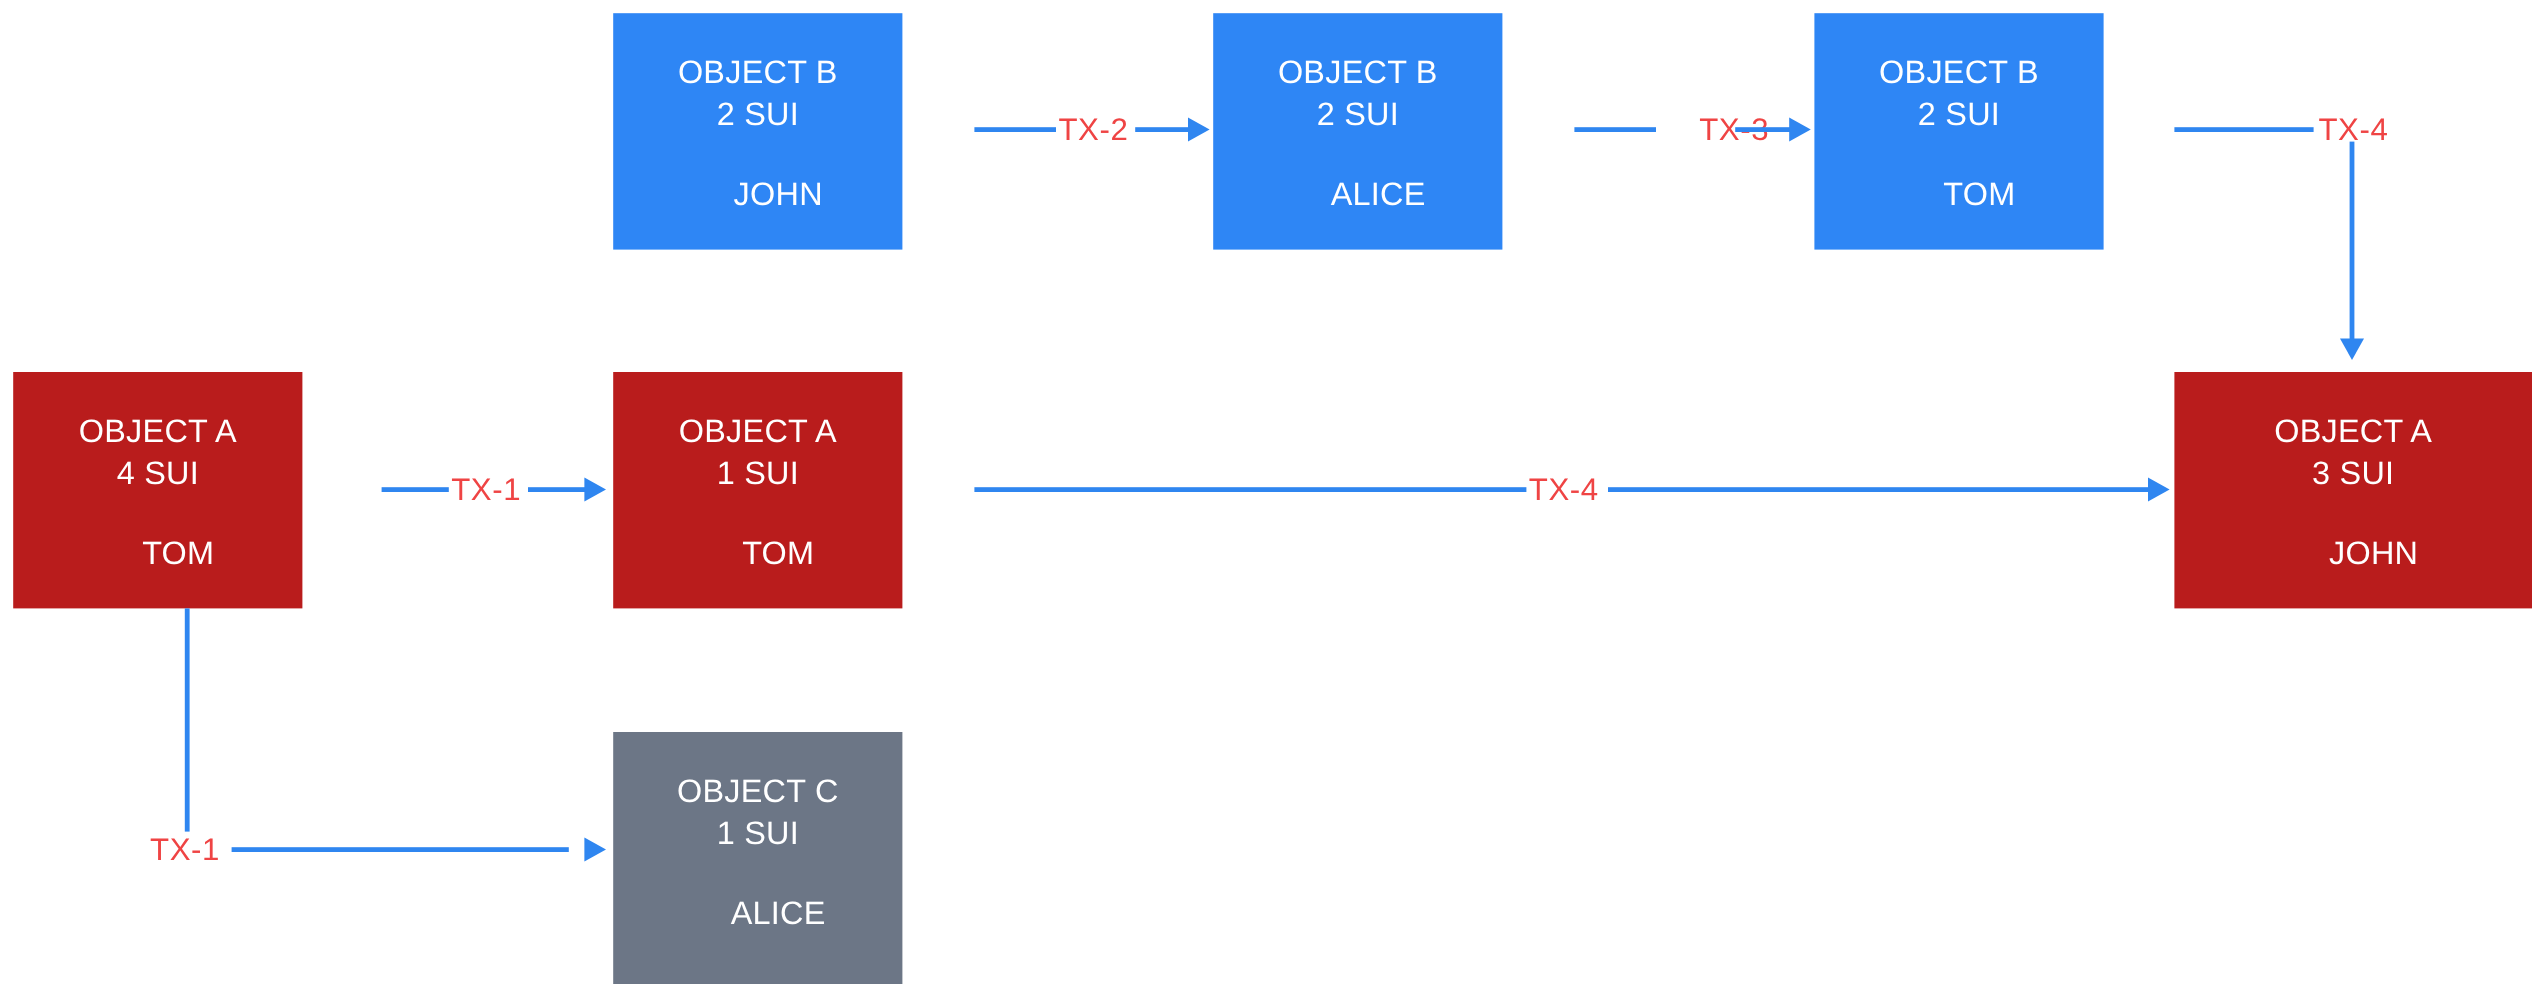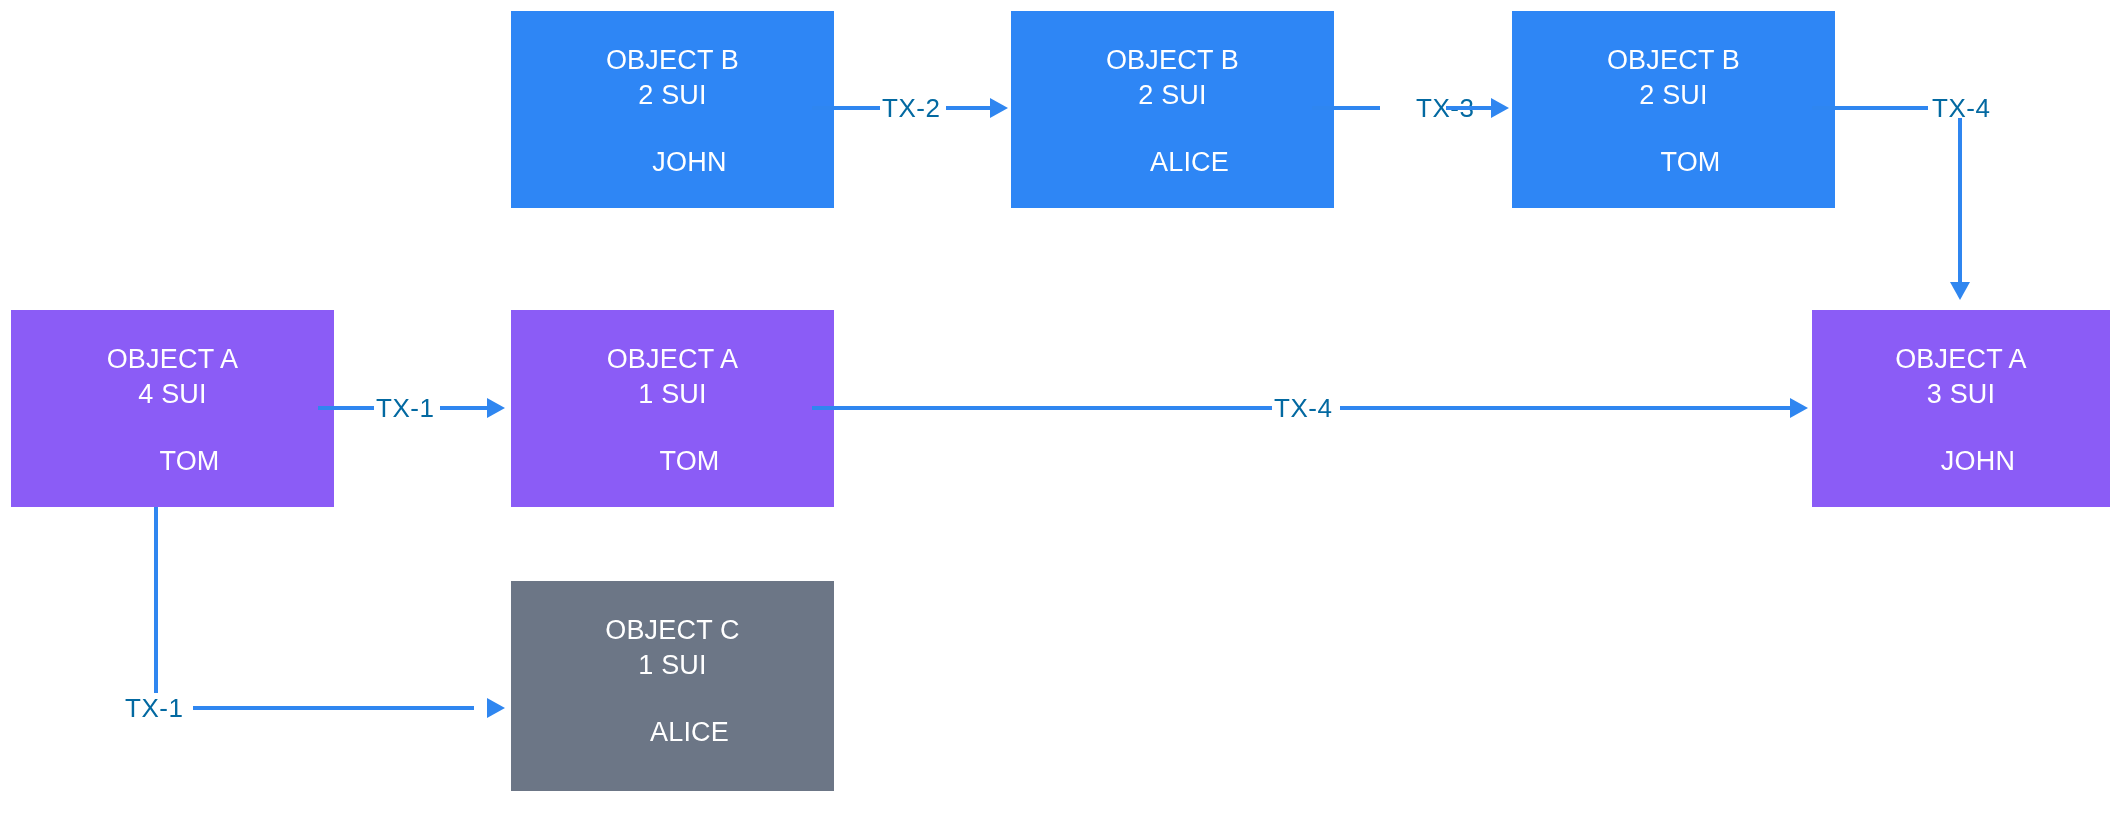--- a/index.html
+++ b/index.html
@@ -19,21 +19,21 @@
     overflow: hidden;
   }
   
   .obj-box {
     position: absolute;
     box-sizing: border-box;
     display: flex;
     flex-direction: column;
     align-items: center;
     color: #ffffff;
-    width: 323px;
+    width: 241px;
     height: 197px;
   }
   .obj-box .ob-head {
     margin-top: 32px;
     text-align: center;
     line-height: 1.30;
     font-size: 27px;
     letter-spacing: 0.2px;
     white-space: nowrap;
   }
@@ -44,32 +44,32 @@
     position: absolute;
     top: 136px;
     left: 0;
     right: 0;
     text-align: center;
     font-size: 27px;
     letter-spacing: 0.2px;
     white-space: nowrap;
     padding-left: 34px;
   }
-  .theme-black { background: #8b5cf6; }
+  .theme-black { background: #b91c1c; }
   .theme-blue  { background: #2e86f5; }
   .theme-gray  { background: #6c7686; }
 
   
   #box-a5   { left: 11px;   top: 310px; }
   #box-a4   { left: 511px;  top: 310px; }
   #box-a6   { left: 1812px; top: 310px; width: 298px; }
   #box-b-john  { left: 511px;  top: 11px; }
   #box-b-alice { left: 1011px; top: 11px; }
   #box-b-tom   { left: 1512px; top: 11px; }
-  #box-c    { left: 511px;  top: 581px; height: 210px; }
+  #box-c    { left: 511px;  top: 610px; height: 210px; }
 
   
   .hline {
     position: absolute;
     height: 4px;
     background: #2f86f0;
   }
   .vline {
     position: absolute;
     width: 4px;
@@ -86,21 +86,21 @@
   .arrow-down {
     position: absolute;
     width: 0;
     height: 0;
     border-left: 10px solid transparent;
     border-right: 10px solid transparent;
     border-top: 18px solid #2f86f0;
   }
   .tx-label {
     position: absolute;
-    color: #0369a1;
+    color: #ef4444;
     font-size: 26px;
     letter-spacing: 0.5px;
     white-space: nowrap;
     line-height: 1;
   }
 </style>
 </head>
 <body>
 
 <div id="canvas">

